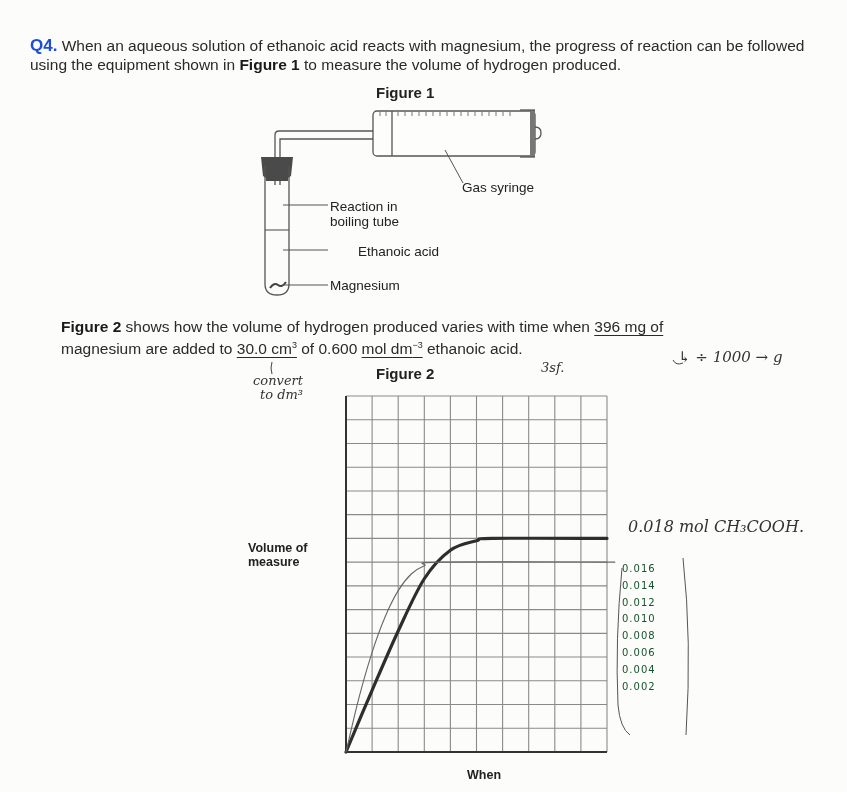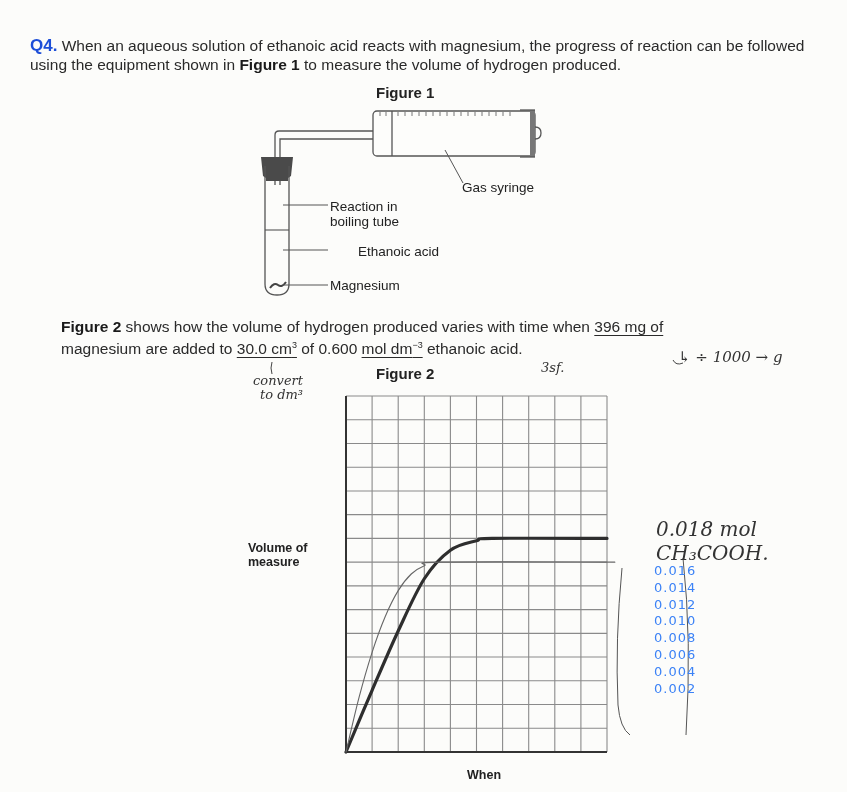--- a/index.html
+++ b/index.html
@@ -11,21 +11,21 @@
   b { font-weight:bold; color:#1a1a1a; }
   .fig-title { font-weight:bold; font-size:15px; color:#222; }
   .label { font-size:13.5px; color:#222; line-height:15px; }
   .para2 { left:61px; top:318px; width:720px; font-size:15.5px; line-height:18px; color:#2a2a2a; }
   .ul { text-decoration:underline; text-underline-offset:3px; }
   sup { font-size:9px; }
   .hand { font-family:"DejaVu Serif", serif; font-style:italic; color:#333; font-size:13px; }
   .chart-y { left:248px; top:541px; font-size:12.5px; font-weight:bold; line-height:14px; color:#222; }
   .chart-x { left:467px; top:768px; font-size:12.5px; font-weight:bold; color:#222; }
   .moles { left:622px; top:563px; width:80px; }
-  .moles div { font-family:"DejaVu Sans", sans-serif; font-size:13px; color:#3b82f6; height:16.8px; letter-spacing:1px;margin-left:32px; }
+  .moles div { font-family:"DejaVu Sans", sans-serif; font-size:10px; color:#14532d; height:16.8px; letter-spacing:1px; }
 </style>
 </head>
 <body>
 
 <div class="abs q-intro">
   <span class="q-num">Q4.</span><span> When an aqueous solution of ethanoic acid reacts with magnesium, the progress of reaction can be followed using the equipment shown in </span><b>Figure 1</b><span> to measure the volume of hydrogen produced.</span>
 </div>
 
 <div class="abs fig-title" style="left:376px; top:84px;">Figure 1</div>
 
@@ -99,21 +99,21 @@
   <path d="M673,360 Q676,366 683,363" stroke="#444" fill="none" stroke-width="1"></path>
   <path d="M622,568 Q615,640 618,705 Q620,728 630,735" stroke="#555" fill="none" stroke-width="1"></path>
   <path d="M683,558 Q692,640 686,735" stroke="#555" fill="none" stroke-width="1"></path>
 </svg>
 <div class="abs hand" style="left:246px; top:374px; line-height:14px;text-align:right;">
   <div>convert</div>
   <div style="padding-left:14px;">to dm³</div>
 </div>
 <div class="abs hand" style="left:541px; top:360px;">3sf.</div>
 <div class="abs hand" style="left:678px; top:348px; font-size:15px;">↳ ÷ 1000 → g</div>
-<div class="abs hand" style="left:656px; top:517px; font-size:20px;">0.018 mol CH₃COOH.</div>
+<div class="abs hand" style="left:628px; top:517px; font-size:16px;">0.018 mol CH₃COOH.</div>
 <div class="abs moles">
   <div>0.016</div>
   <div>0.014</div>
   <div>0.012</div>
   <div>0.010</div>
   <div>0.008</div>
   <div>0.006</div>
   <div>0.004</div>
   <div>0.002</div>
 </div>

